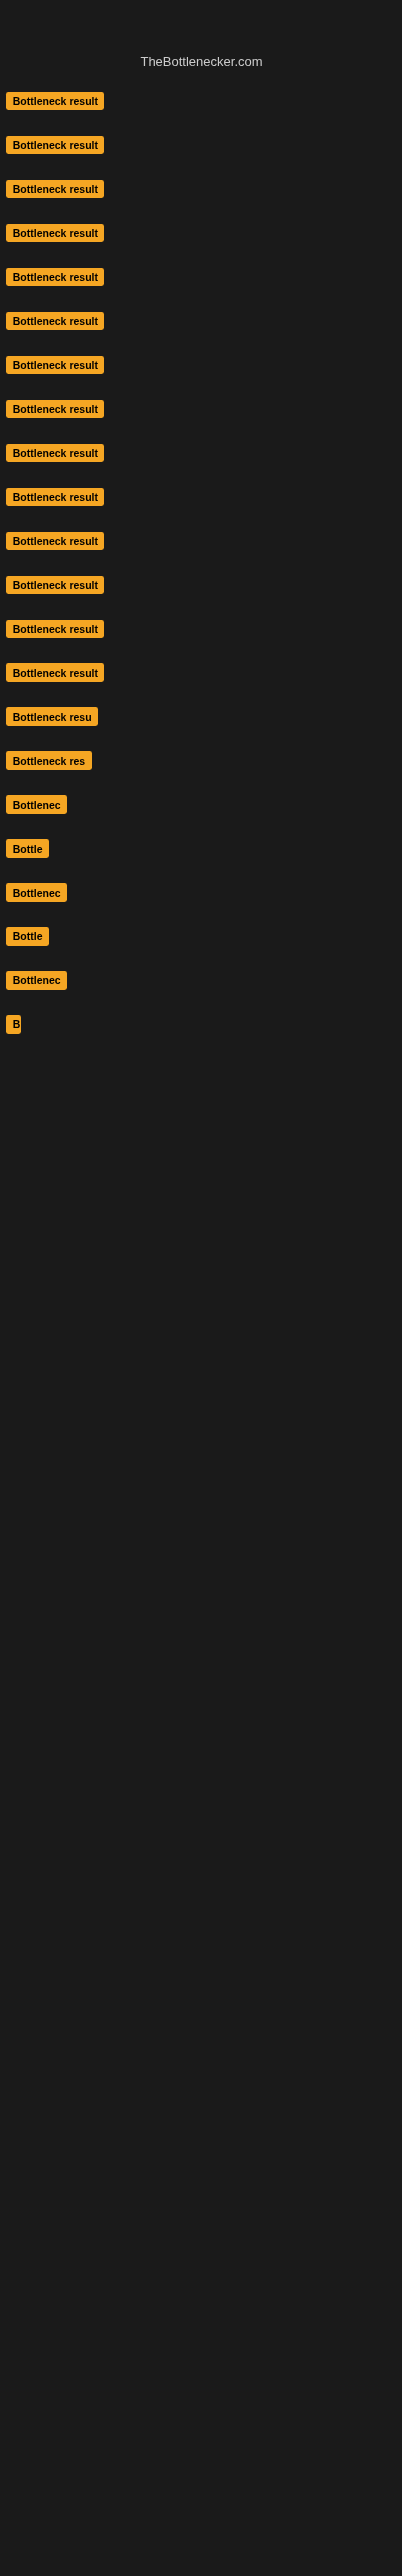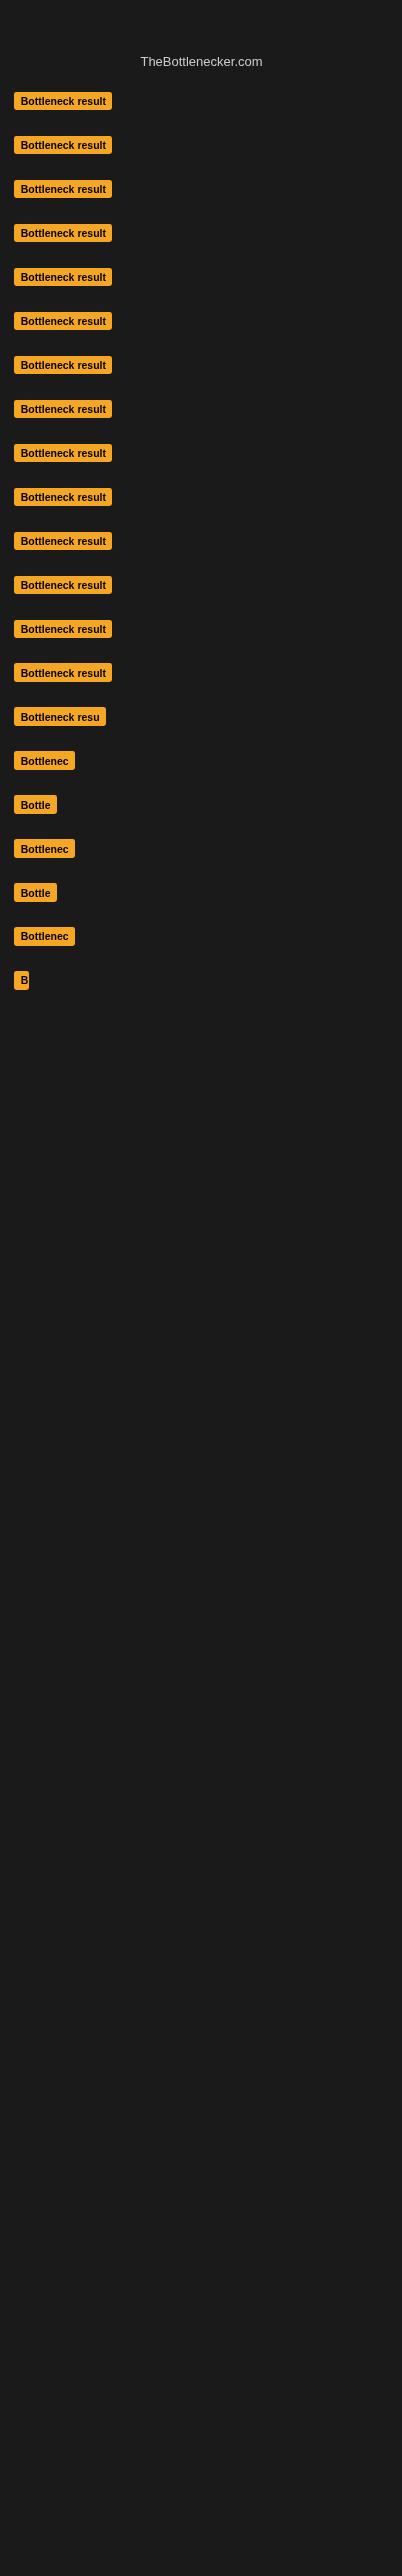--- a/index.html
+++ b/index.html
@@ -33,21 +33,20 @@
 
     .bottleneck-badge {
       background-color: #f5a623;
       color: #000000;
       font-size: 10.5px;
       font-weight: bold;
       padding: 3.2px 6.4px;
       border-radius: 2.4px;
       white-space: nowrap;
       overflow: hidden;
-      margin-left: 8px;
     }
 
     .row-wrapper {
       padding: 8px 0;
     }
   </style>
 </head>
 <body>
 
 <div>
@@ -125,20 +124,25 @@
         <div class="bottleneck-badge" style="max-width: 117px;">Bottleneck result</div>
       </div>
     </div>
     <div class="row-wrapper">
       <div class="bottleneck-item">
         <div class="bottleneck-badge" style="max-width: 101px;">Bottleneck resu</div>
       </div>
     </div>
     <div class="row-wrapper">
       <div class="bottleneck-item">
+        <div class="bottleneck-badge" style="max-width: 89px;">Bottleneck res</div>
+      </div>
+    </div>
+    <div class="row-wrapper">
+      <div class="bottleneck-item">
         <div class="bottleneck-badge" style="max-width: 63px;">Bottlenec</div>
       </div>
     </div>
     <div class="row-wrapper">
       <div class="bottleneck-item">
         <div class="bottleneck-badge" style="max-width: 44px;">Bottle</div>
       </div>
     </div>
     <div class="row-wrapper">
       <div class="bottleneck-item">

